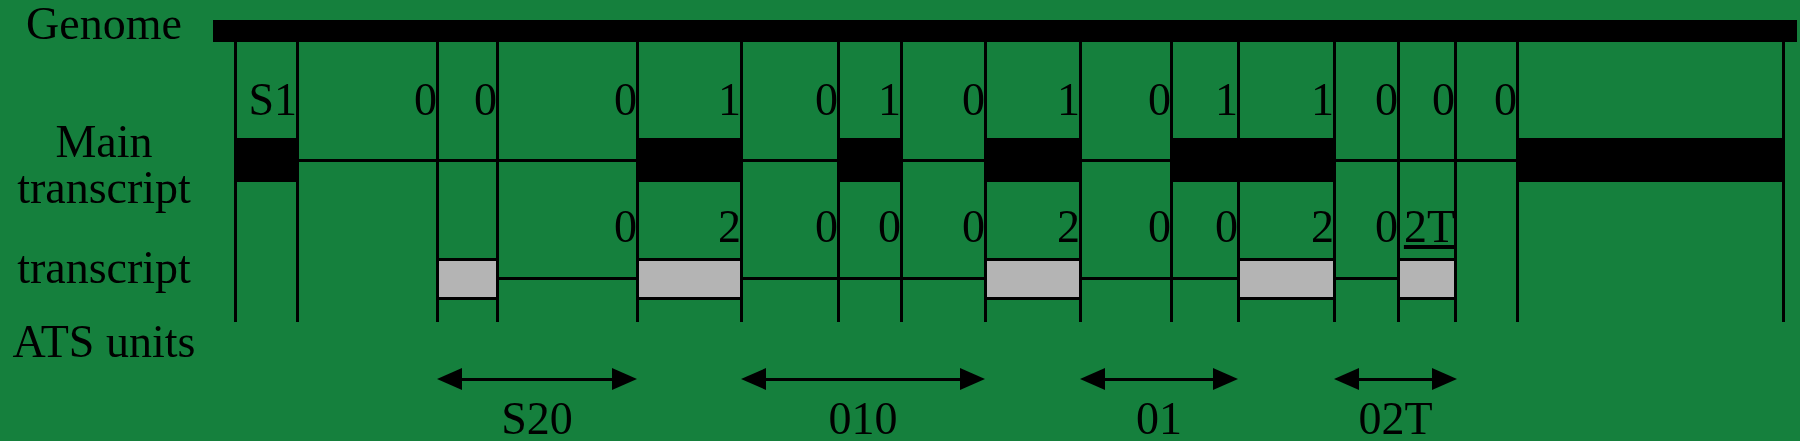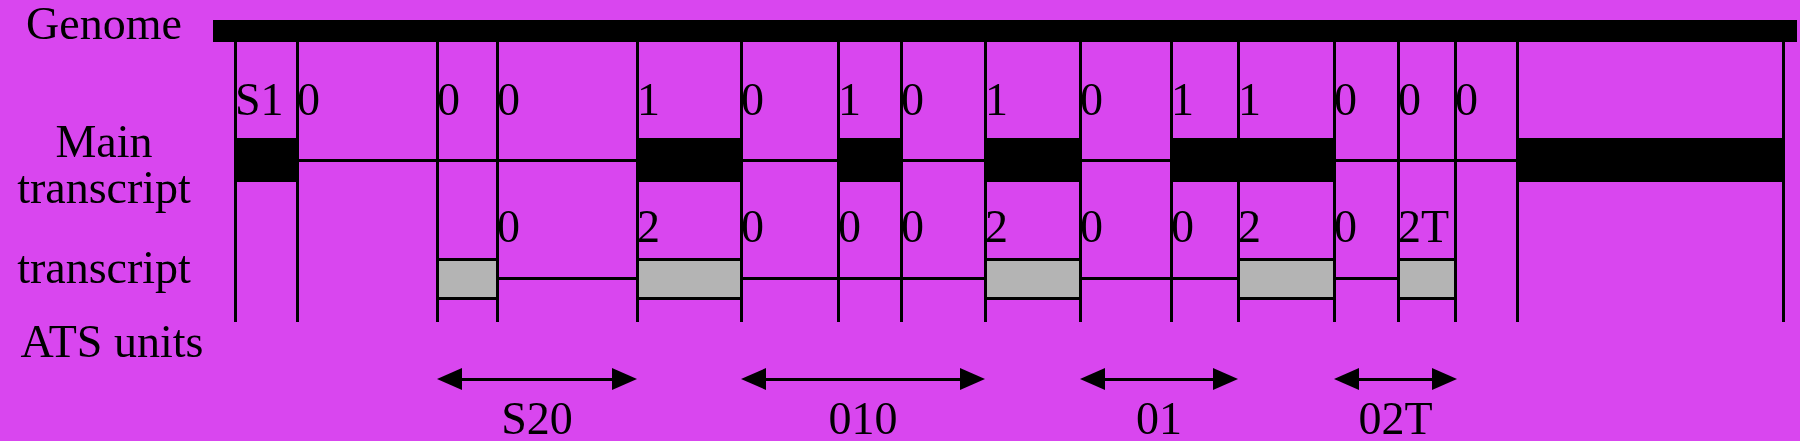--- a/index.html
+++ b/index.html
@@ -1,39 +1,39 @@
 <!DOCTYPE html>
 <html><head>
 <meta charset="utf-8">
 <style>
   html,body{margin:0;padding:0;background:#ffffff;}
   #figure{
     position:relative;
     width:1800px;height:441px;
-    background:#d946ef;
+    background:#15803d;
     overflow:hidden;
     font-family:"Liberation Serif","DejaVu Serif",serif;
     color:#000;
   }
   .row-label{
     position:absolute;left:0;width:208px;
     text-align:center;
     font-size:46px;line-height:46px;
     white-space:nowrap;
   }
   #rl-genome{top:1px;}
   #rl-main{top:119px;}
   #rl-alt{top:245px;}
-  #rl-ats{top:319px;margin-left:8px;}
+  #rl-ats{top:319px;}
   .abs{position:absolute;}
   .vline{position:absolute;width:3px;background:#000;}
   .hline{position:absolute;height:3px;background:#000;}
   .code-cell{
     position:absolute;height:56px;line-height:56px;
-    text-align:left;font-size:46px;
+    text-align:right;font-size:46px;
   }
   .exon-main{position:absolute;background:#000;}
   .exon-alt{position:absolute;background:#b4b4b4;border:3px solid #000;box-sizing:border-box;}
   .arrow-shaft{position:absolute;height:3px;background:#000;}
   .arrow-head{position:absolute;width:0;height:0;border-top:11px solid transparent;border-bottom:11px solid transparent;}
   .arrow-head.left{border-right:25px solid #000;}
   .arrow-head.right{border-left:25px solid #000;}
   .unit-code{
     position:absolute;height:50px;line-height:50px;
     text-align:center;font-size:46px;
@@ -87,21 +87,21 @@
       <div class="code-cell" style="left: 497px; top: 199px; width: 140px; z-index: 2;">0</div>
       <div class="code-cell" style="left: 637px; top: 199px; width: 104px; z-index: 2;">2</div>
       <div class="code-cell" style="left: 741px; top: 199px; width: 97px; z-index: 2;">0</div>
       <div class="code-cell" style="left: 838px; top: 199px; width: 63px; z-index: 2;">0</div>
       <div class="code-cell" style="left: 901px; top: 199px; width: 84px; z-index: 2;">0</div>
       <div class="code-cell" style="left: 985px; top: 199px; width: 95px; z-index: 2;">2</div>
       <div class="code-cell" style="left: 1080px; top: 199px; width: 91px; z-index: 2;">0</div>
       <div class="code-cell" style="left: 1171px; top: 199px; width: 67px; z-index: 2;">0</div>
       <div class="code-cell" style="left: 1238px; top: 199px; width: 96px; z-index: 2;">2</div>
       <div class="code-cell" style="left: 1334px; top: 199px; width: 64px; z-index: 2;">0</div>
-      <div class="code-cell" style="left: 1398px; top: 199px; width: 57px; z-index: 2;">2T</div>
+      <div class="code-cell" style="left: 1398px; top: 199px; width: 57px; z-index: 2; text-decoration: underline;">2T</div>
       <div class="exon-alt" style="left: 435.5px; top: 258px; width: 63px; height: 42px; z-index: 2;"></div>
       <div class="exon-alt" style="left: 635.5px; top: 258px; width: 107px; height: 42px; z-index: 2;"></div>
       <div class="exon-alt" style="left: 983.5px; top: 258px; width: 98px; height: 42px; z-index: 2;"></div>
       <div class="exon-alt" style="left: 1236.5px; top: 258px; width: 99px; height: 42px; z-index: 2;"></div>
       <div class="exon-alt" style="left: 1396.5px; top: 258px; width: 60px; height: 42px; z-index: 2;"></div>
       <div class="vline" style="left: 233.5px; top: 42px; height: 280px; z-index: 3;"></div>
       <div class="vline" style="left: 295.5px; top: 42px; height: 280px; z-index: 3;"></div>
       <div class="vline" style="left: 435.5px; top: 42px; height: 280px; z-index: 3;"></div>
       <div class="vline" style="left: 495.5px; top: 42px; height: 280px; z-index: 3;"></div>
       <div class="vline" style="left: 635.5px; top: 42px; height: 280px; z-index: 3;"></div>

